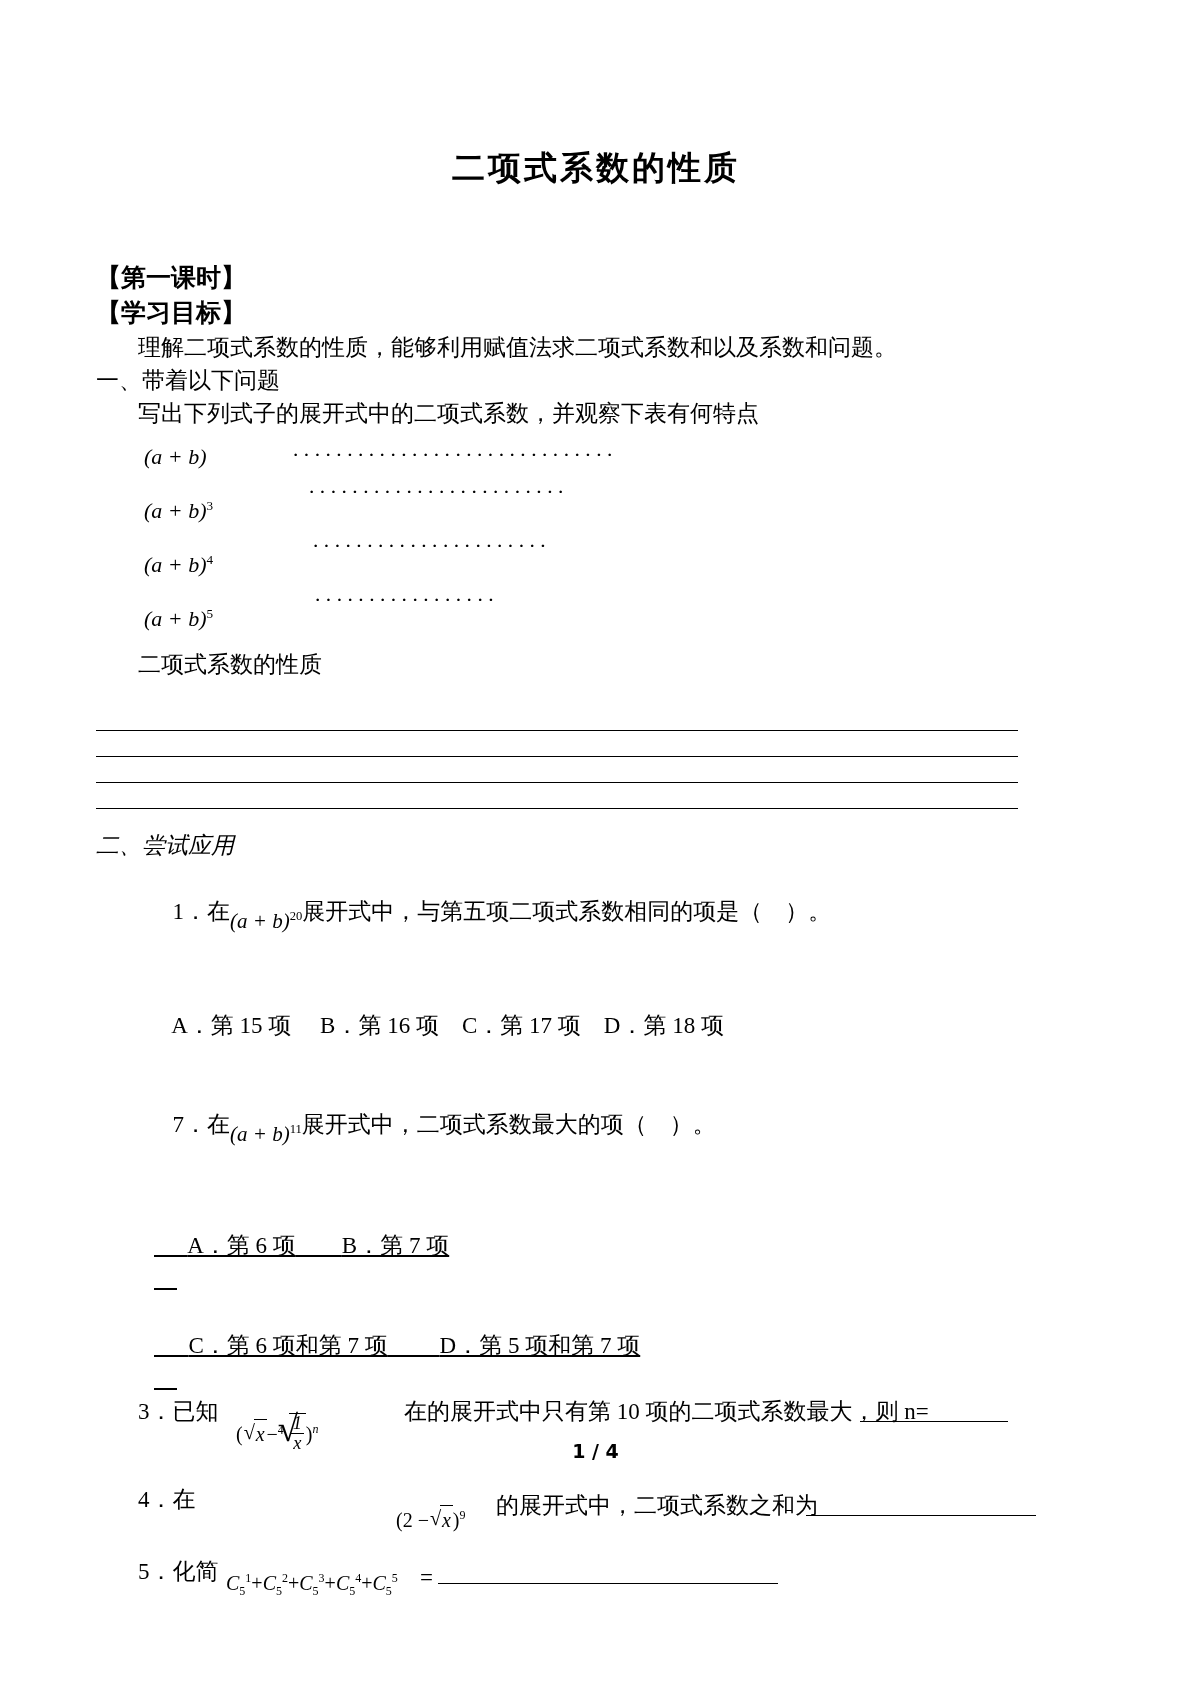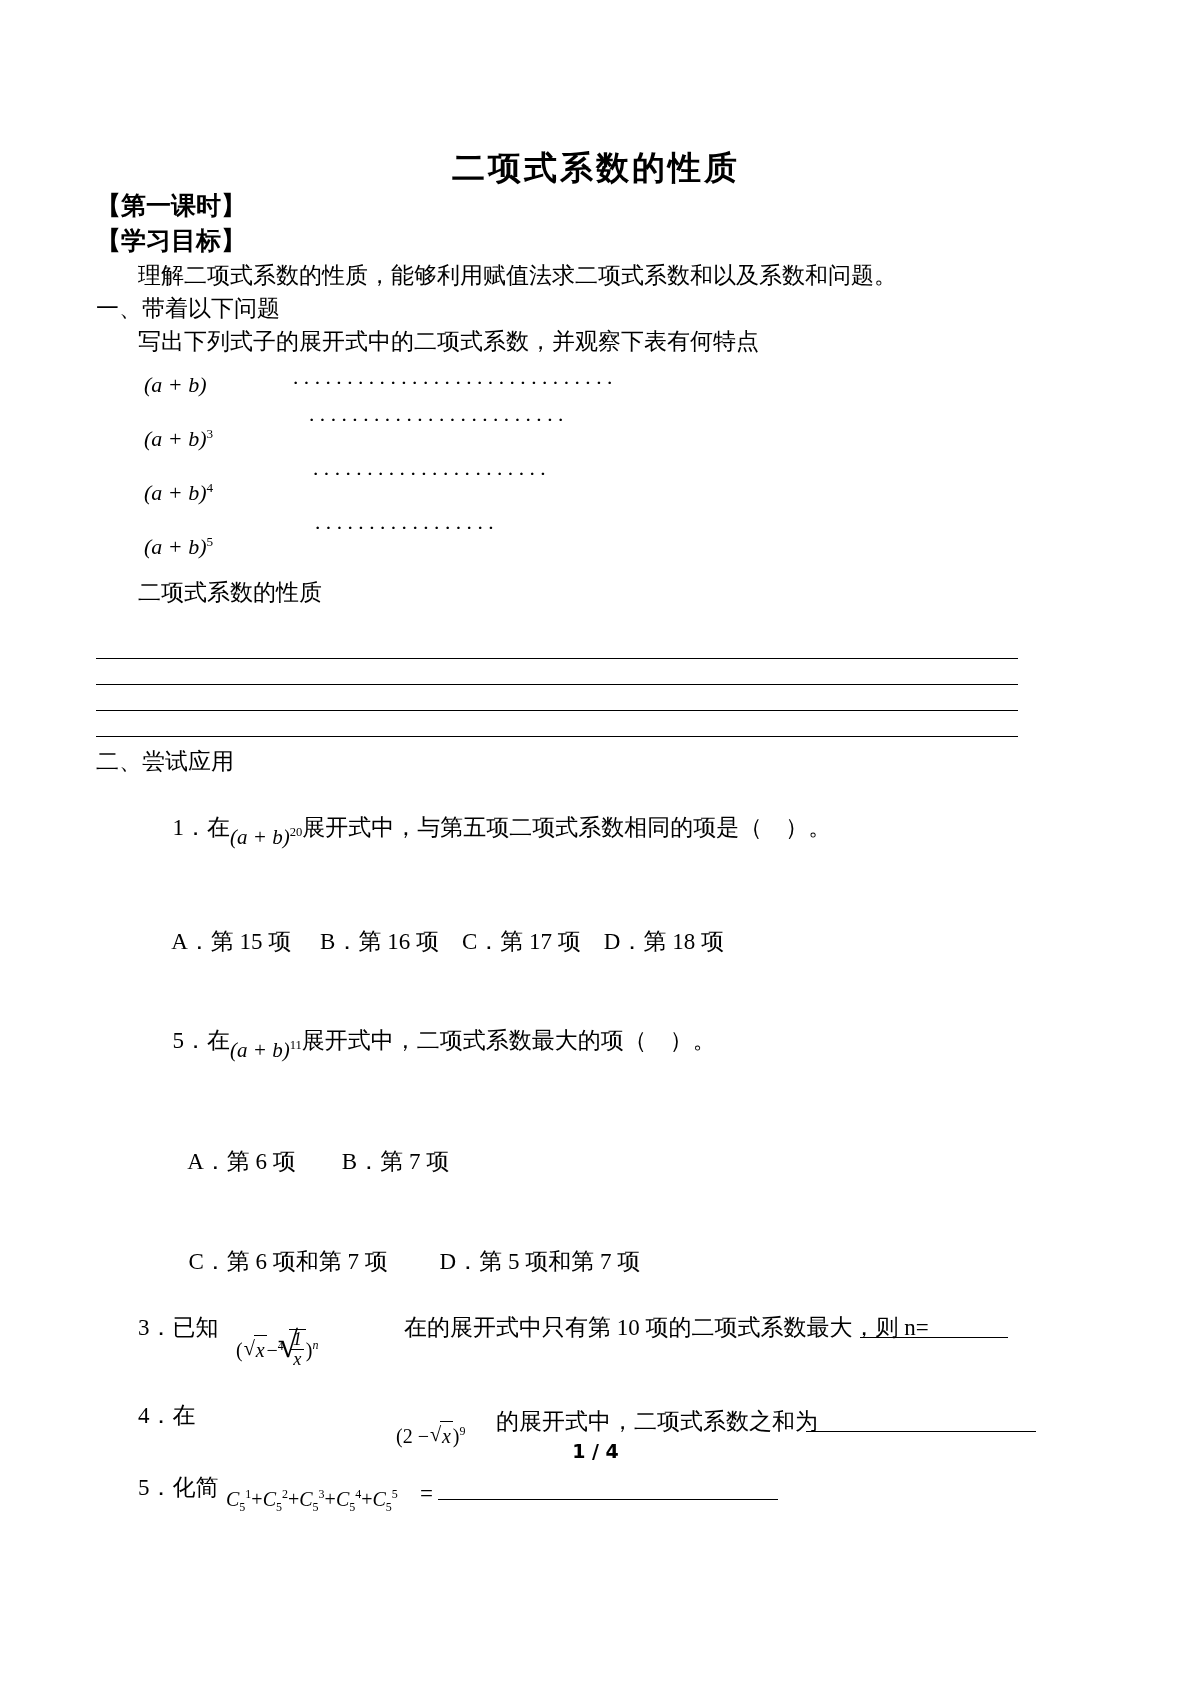--- a/index.html
+++ b/index.html
@@ -38,29 +38,29 @@
   }
 
   
   .heading {
     font-family: "DejaVu Sans", "Liberation Sans", sans-serif;
     font-weight: bold;
     font-size: 25px;
     line-height: 1.42;
     letter-spacing: 0px;
   }
-  .heading-1 { }
+  .heading-1 { margin-top: 72px; }
 
   .body-line {
     font-size: 23px;
     line-height: 1.44;
     white-space: pre;
   }
   .indent-1 { padding-left: 42px; }
-  .indent-2 { padding-left: 58px; }
+  .indent-2 { padding-left: 58px; text-decoration: underline; }
   sup.sm {
     font-size: 0.6em;
     vertical-align: super;
     font-style: normal;
   }
   sub.sm {
     font-size: 0.6em;
     vertical-align: sub;
     font-style: normal;
   }
@@ -234,32 +234,32 @@
 
     <div class="body-line indent-1" style="margin-top:10px;">二项式系数的性质</div>
 
     <div class="rule-block" style="margin-top:24px;">
       <div class="rule-line"></div>
       <div class="rule-line"></div>
       <div class="rule-line"></div>
       <div class="rule-line"></div>
     </div>
 
-    <div class="body-line" style="margin-top:8px;">二、尝试应用</div>
+    <div class="body-line" style="margin-top:20px;font-style:italic;">二、尝试应用</div>
 
     <div class="body-line indent-1 q-row">
       <span>1．在</span><span class="q-math"><span>(a + b)</span><sup class="sm">20</sup></span><span>展开式中，与第五项二项式系数相同的项是（    ）。</span>
     </div>
 
     <div class="body-line indent-1" style="margin-top:14px;">
       <span>A．第 15 项</span><span>     </span><span>B．第 16 项</span><span>    </span><span>C．第 17 项</span><span>    </span><span>D．第 18 项</span>
     </div>
 
     <div class="body-line indent-1 q-row">
-      <span>5．在</span><span class="q-math"><span>(a + b)</span><sup class="sm">11</sup></span><span>展开式中，二项式系数最大的项（    ）。</span>
+      <span>7．在</span><span class="q-math"><span>(a + b)</span><sup class="sm">11</sup></span><span>展开式中，二项式系数最大的项（    ）。</span>
     </div>
 
     <div class="body-line indent-2" style="margin-top:22px;">
       <span>A．第 6 项</span><span>        </span><span>B．第 7 项</span>
     </div>
     <div class="body-line indent-2">
       <span>C．第 6 项和第 7 项</span><span>         </span><span>D．第 5 项和第 7 项</span>
     </div>
 
     <div class="body-line indent-1" style="position:relative; height:66px; white-space:normal;">

